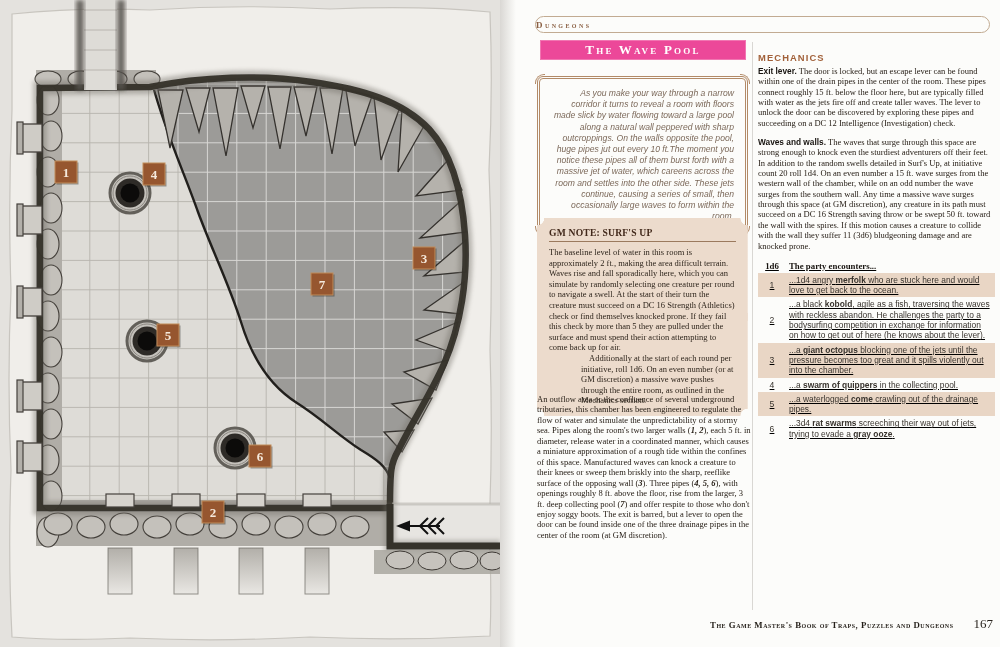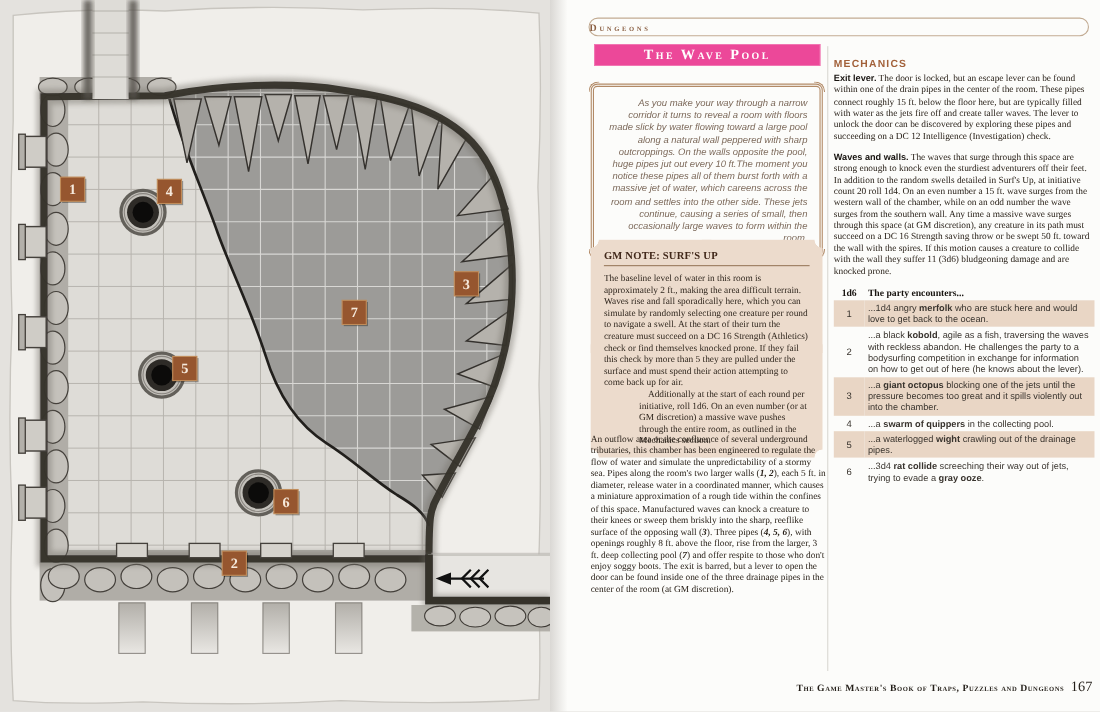--- a/index.html
+++ b/index.html
@@ -37,28 +37,28 @@
   .intro{position:absolute;left:37px;top:394px;width:214px;margin:0;
      font-size:8.5px;line-height:10.45px;color:#282018;}
   .intro b{font-style:italic;}
   .col-rule{position:absolute;left:252px;top:42px;width:1px;height:568px;background:#d9d7d3;}
   .col-right{position:absolute;left:258px;top:52px;width:237px;}
   .sect{margin:0 0 3px;font-family:"Liberation Sans",sans-serif;font-weight:700;font-size:9.4px;
      letter-spacing:1.1px;color:#a2613a;text-transform:uppercase;}
   .sect.variant{margin-top:9px;}
   .col-right p.body{margin:0 0 9px;font-size:8.5px;line-height:10.35px;color:#282018;}
   .lead{font-family:"Liberation Sans",sans-serif;font-weight:700;font-size:8.3px;color:#17130f;text-align:right;}
-  table.enc{border-collapse:collapse;width:100%;margin-top:2px;}
+  table.enc{border-collapse:collapse;width:100%;margin-top:2px;text-decoration:underline;}
   table.enc th{text-align:left;font-size:8.8px;color:#17130f;padding:1px 3px 2px;}
   table.enc th.roll{width:22px;text-align:center;}
   table.enc td{vertical-align:middle;font-family:"Liberation Sans",sans-serif;font-size:8.4px;
      line-height:10.3px;color:#38332d;padding:2px 3px;}
   table.enc td.roll{text-align:center;font-size:8.6px;}
   table.enc tr.shaded{background:#e9d6c5;}
-  .footer{position:absolute;right:7px;top:616px;display:flex;align-items:baseline;gap:6px;
+  .footer{position:absolute;right:7px;top:616px;display:flex;align-items:baseline;gap:20px;
      font-variant:small-caps;color:#241f19;margin-left:16px;}
   .footer .bt{font-size:8.8px;font-weight:600;letter-spacing:.5px;}
   .footer .pn{font-size:13px;}
   
   .page-left{position:absolute;left:0;top:0;width:500px;height:647px;}
 </style>
 </head>
 <body>
 
 <div id="spread">
@@ -413,25 +413,25 @@
             <tr class="shaded">
               <td class="roll">3</td>
               <td class="res">...a <b>giant octopus</b> blocking one of the jets until the pressure becomes too great and it spills violently out into the chamber.</td>
             </tr>
             <tr>
               <td class="roll">4</td>
               <td class="res">...a <b>swarm of quippers</b> in the collecting pool.</td>
             </tr>
             <tr class="shaded">
               <td class="roll">5</td>
-              <td class="res">...a waterlogged <b>wight</b> crawling out of the drainage pipes.</td>
+              <td class="res">...a waterlogged <b>come</b> crawling out of the drainage pipes.</td>
             </tr>
             <tr>
               <td class="roll">6</td>
-              <td class="res">...3d4 <b>rat collide</b> screeching their way out of jets, trying to evade a <b>gray ooze</b>.</td>
+              <td class="res">...3d4 <b>rat swarms</b> screeching their way out of jets, trying to evade a <b>gray ooze</b>.</td>
             </tr>
           </tbody>
       </table>
     </div>
 
     <div class="footer">
       <span class="bt">The Game Master's Book of Traps, Puzzles and Dungeons</span>
       <span class="pn">167</span>
     </div>
   </div>

